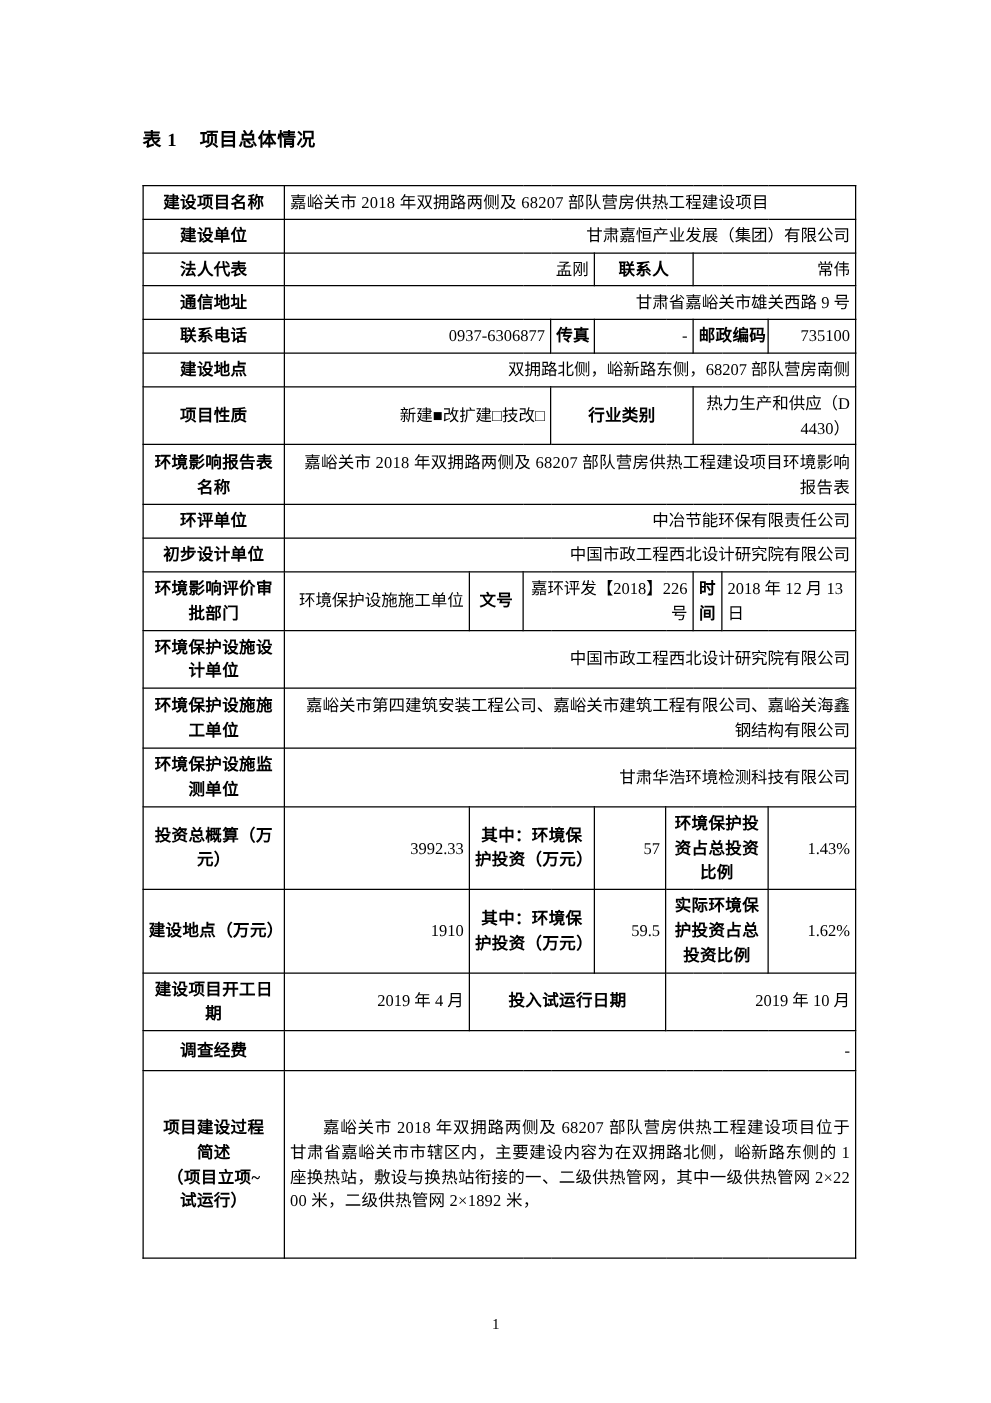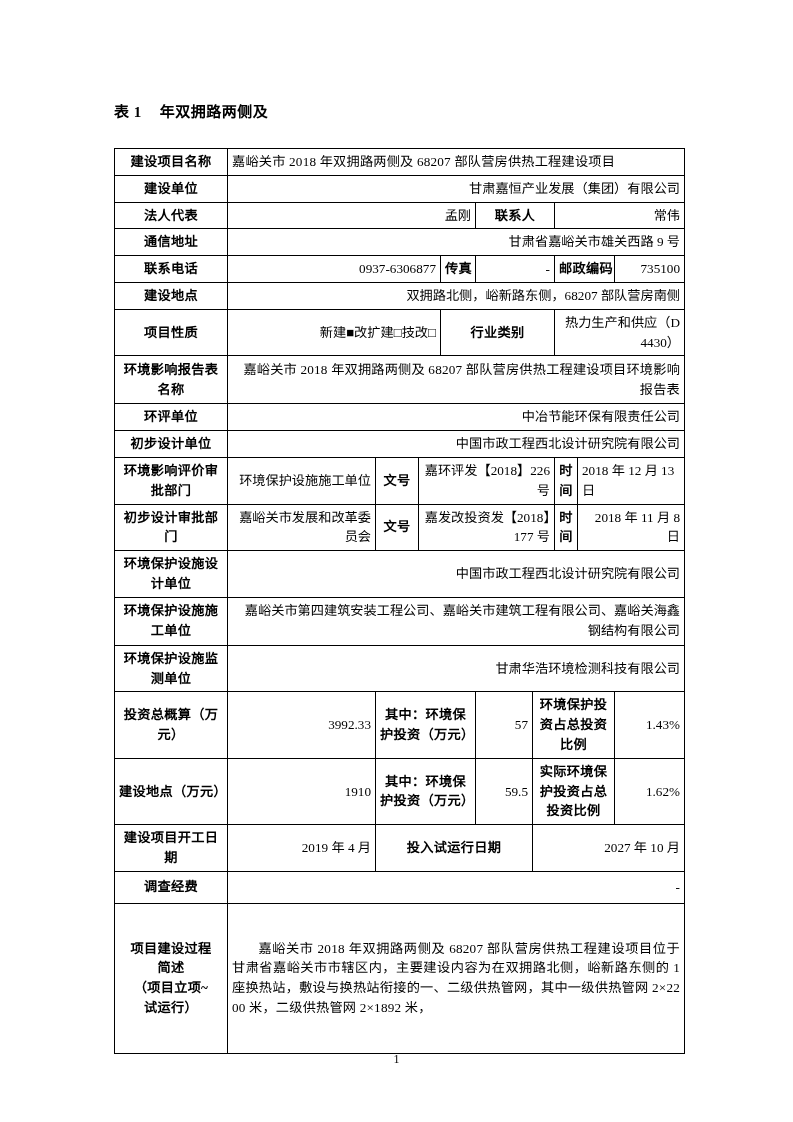--- a/index.html
+++ b/index.html
@@ -88,21 +88,21 @@
     font-size: 12px;
     font-family: "Liberation Serif", "DejaVu Serif", serif;
   }
 </style>
 </head>
 <body>
 
 <div class="page">
 
   <div class="table-title">
-    <span class="num">表 1</span><span class="sep"></span><span>年双拥路两侧及</span>
+    <span class="num">表 1</span><span class="sep"></span><span>项目总体情况</span>
   </div>
 
   <table class="main">
     <colgroup>
       <col style="width:113px">
       <col style="width:100px">
       <col style="width:48px">
       <col style="width:43px">
       <col style="width:22px">
       <col style="width:35px">
@@ -174,28 +174,20 @@
 
     <tr style="height:46px">
       <td class="label">环境影响评价审批部门</td>
       <td class="val-center tight" colspan="2">环境保护设施施工单位</td>
       <td class="sublabel">文号</td>
       <td class="val-center tight" colspan="4">嘉环评发【2018】226 号</td>
       <td class="sublabel">时间</td>
       <td class="val-left tight" colspan="2">2018 年 12 月 13 日</td>
     </tr>
 
-    <tr style="height:46px">
-      <td class="label">初步设计审批部门</td>
-      <td class="val-center tight" colspan="2">嘉峪关市发展和改革委员会</td>
-      <td class="sublabel">文号</td>
-      <td class="val-center tight" colspan="4">嘉发改投资发【2018】177 号</td>
-      <td class="sublabel">时间</td>
-      <td class="val-center tight" colspan="2">2018 年 11 月 8 日</td>
-    </tr>
 
     <tr style="height:44px">
       <td class="label">环境保护设施设计单位</td>
       <td class="val-center" colspan="10">中国市政工程西北设计研究院有限公司</td>
     </tr>
 
     <tr style="height:48px">
       <td class="label">环境保护设施施工单位</td>
       <td class="val-center tight" colspan="10">嘉峪关市第四建筑安装工程公司、嘉峪关市建筑工程有限公司、嘉峪关海鑫钢结构有限公司</td>
     </tr>
@@ -220,21 +212,21 @@
       <td class="sublabel tight" colspan="3">其中：环境保护投资（万元）</td>
       <td class="val-center">59.5</td>
       <td class="sublabel tight" colspan="3">实际环境保护投资占总投资比例</td>
       <td class="val-center">1.62%</td>
     </tr>
 
     <tr style="height:38px">
       <td class="label">建设项目开工日期</td>
       <td class="val-center nowrap-val" colspan="2">2019 年 4 月</td>
       <td class="sublabel" colspan="4">投入试运行日期</td>
-      <td class="val-center" colspan="4">2027 年 10 月</td>
+      <td class="val-center" colspan="4">2019 年 10 月</td>
     </tr>
 
     <tr style="height:32px">
       <td class="label">调查经费</td>
       <td class="val-center" colspan="10">-</td>
     </tr>
 
     <tr style="height:150px">
       <td class="label">
         <div>项目建设过程</div>

